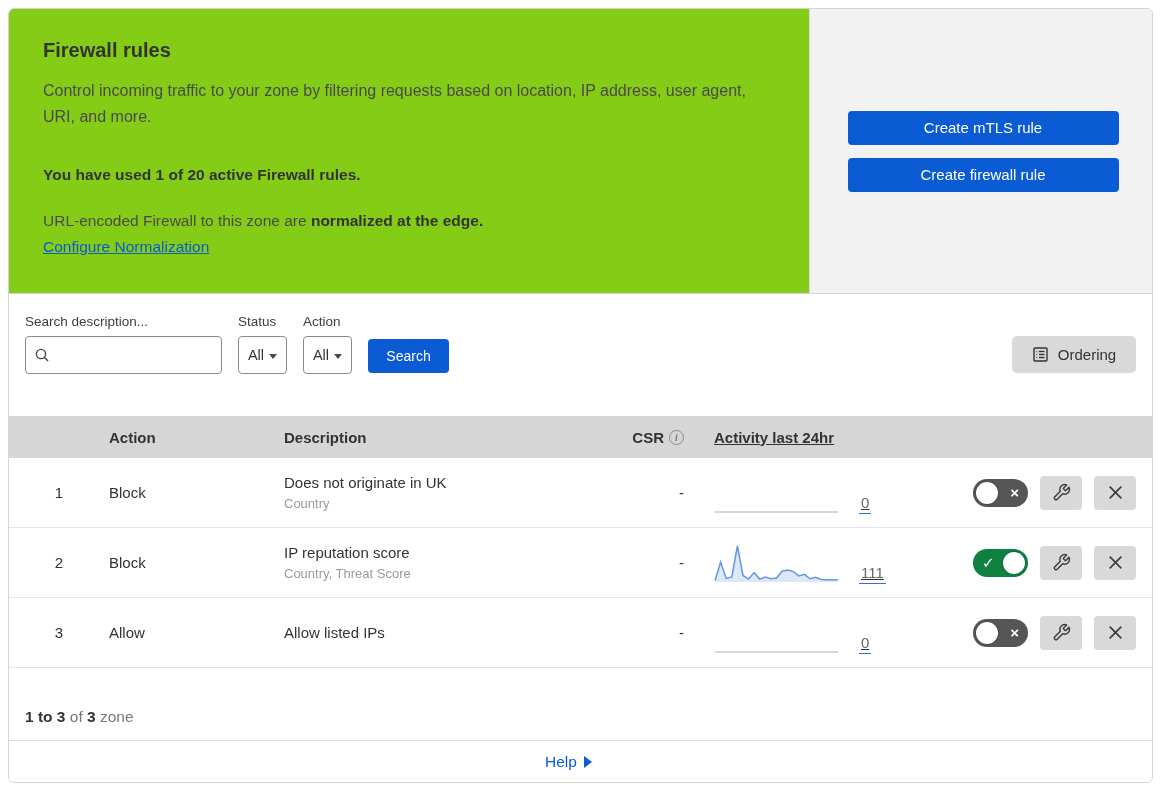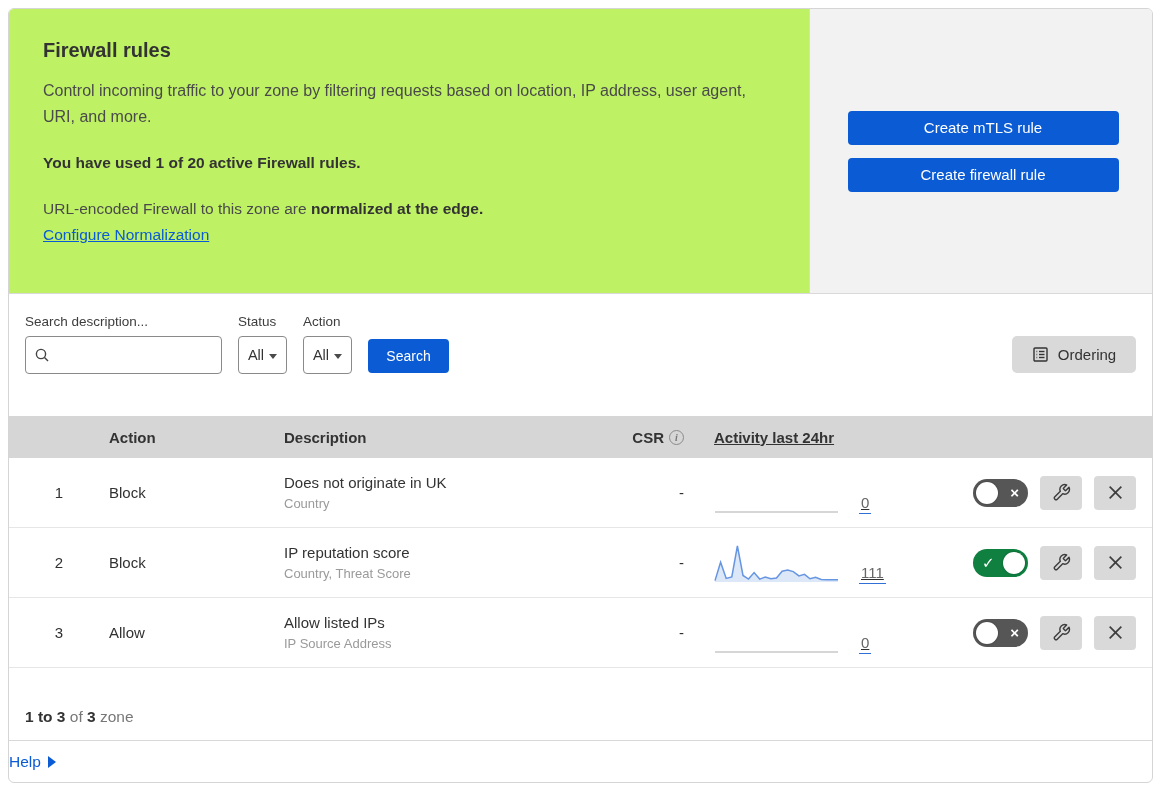--- a/index.html
+++ b/index.html
@@ -5,25 +5,25 @@
   * { margin:0; padding:0; box-sizing:border-box; }
   html,body { background:#ffffff; width:1161px; height:791px;
     font-family:"Liberation Sans","DejaVu Sans",sans-serif; color:#313131; }
 
   .card { position:absolute; left:8px; top:8px; width:1145px; height:775px;
     border:1px solid #d5d5d5; border-radius:6px; background:#fff; overflow:hidden;
     display:flex; flex-direction:column; }
 
   
   .top { display:flex; height:285px; border-bottom:1px solid #d9d9d9; flex:none; }
-  .top-left { flex:1; padding:30px 40px 0 34px; background:#bef264; }
+  .top-left { flex:1; padding:30px 40px 0 34px; background:#84cc16; }
   .top-right { width:343px; background:#f2f2f2; border-left:1px solid #d9d9d9;
     display:flex; flex-direction:column; justify-content:center; align-items:center; gap:13px; padding:0 34px 0 38px; }
   h1.title { font-size:20px; font-weight:700; color:#333; margin-bottom:16px; }
-  p.desc { font-size:16px; line-height:26px; color:#4a4a4a; max-width:730px; margin-bottom:24px; }
+  p.desc { font-size:16px; line-height:26px; color:#4a4a4a; max-width:730px; margin-bottom:36px; }
   p.usage { font-size:15.5px; font-weight:700; color:#333; margin-bottom:28px; }
   p.norm { font-size:15.5px; color:#4a4a4a; margin-bottom:8px; }
   p.norm strong { color:#333; }
   a.cfg-link { font-size:15.5px; color:#0a5bd4; text-decoration:underline; cursor:pointer; }
   .btn-primary { width:271px; height:34px; background:#0a5bd4; color:#fff; border:none;
     border-radius:4px; font-size:15px; font-family:inherit; cursor:pointer; }
 
   
   .filterbar { height:122px; padding:20px 16px 0 16px; display:flex; align-items:flex-start; flex:none; }
   .fgroup { display:flex; flex-direction:column; margin-right:16px; }
@@ -74,21 +74,21 @@
   .toggle.on .knob { right:3px; }
   .toggle.on .tg-check { left:9px; display:block; }
 
   .iconbtn { width:42px; height:34px; background:#d9d9d9; border:none; border-radius:4px;
     display:flex; align-items:center; justify-content:center; cursor:pointer; flex:none; }
 
   
   .tfoot { height:73px; display:flex; align-items:flex-end; padding:0 16px 14px 16px;
     border-bottom:1px solid #d9d9d9; font-size:15.5px; color:#777; flex:none; }
   .tfoot b { color:#333; }
-  .helpbar { flex:1; display:flex; align-items:center; justify-content:flex-start; padding-right:24px; }
+  .helpbar { flex:1; display:flex; align-items:center; justify-content:center; padding-right:24px; }
   a.help-link { color:#0a5bd4; font-size:15.5px; text-decoration:none; display:flex; align-items:center; gap:7px; cursor:pointer; }
   .arrow-right { width:0; height:0; border-top:6px solid transparent; border-bottom:6px solid transparent;
     border-left:8px solid #0a5bd4; }
 </style>
 </head>
 <body>
 
 <div class="card">
 
   <div class="top">
@@ -226,21 +226,20 @@
           </svg>
       </button>
     </div>
   </div>
 
   <div class="trow">
     <div class="col-idx">3</div>
     <div class="col-action">Allow</div>
     <div class="col-desc">
       <div class="d1">Allow listed IPs</div>
-      <div class="d2">IP Source Address</div>
     </div>
     <div class="col-csr">-</div>
     <div class="col-activity">
       <svg class="spark" width="125" height="44">
           <line x1="1" y1="41" x2="124" y2="41" stroke="#c9c9c9" stroke-width="1.5"></line>
         </svg>
       <a class="count" href="#">0</a>
     </div>
     <div class="col-controls">
       <div class="toggle off">

